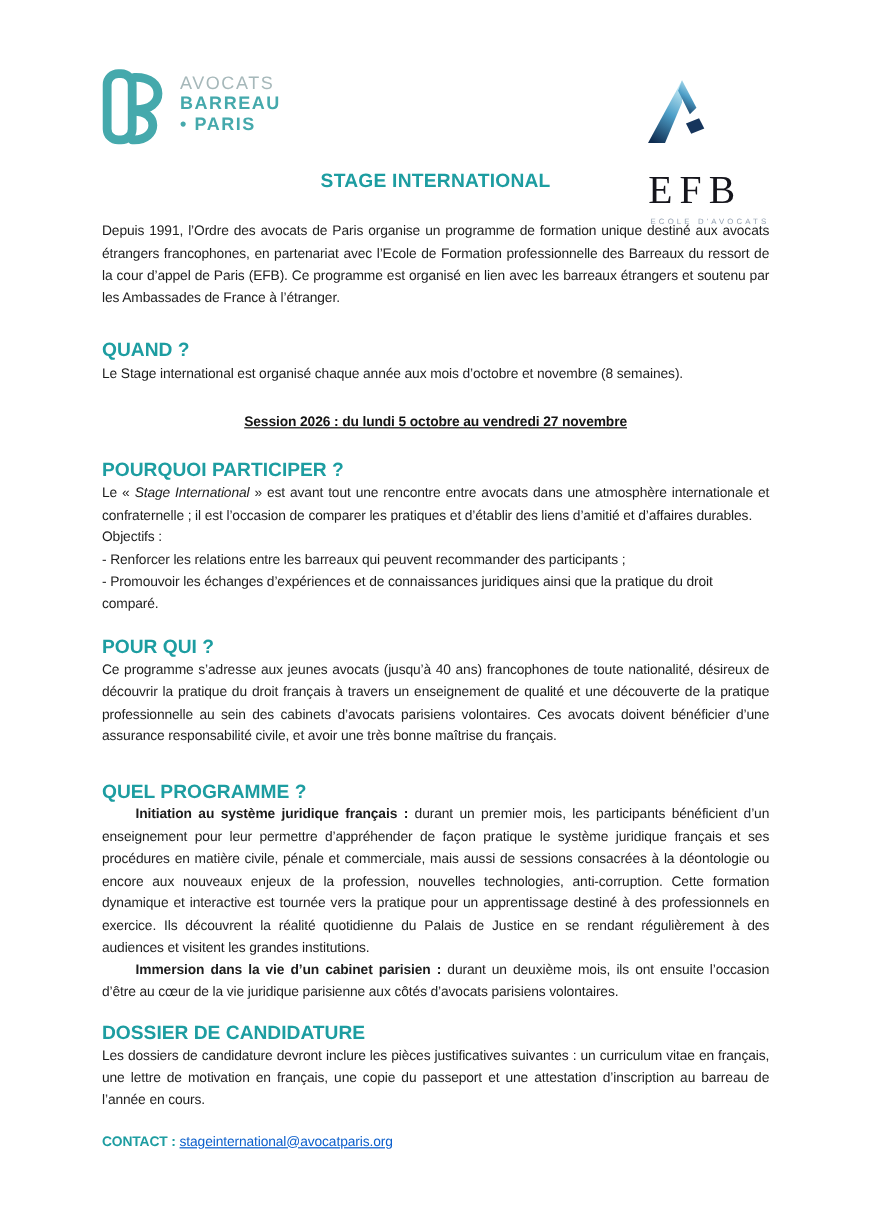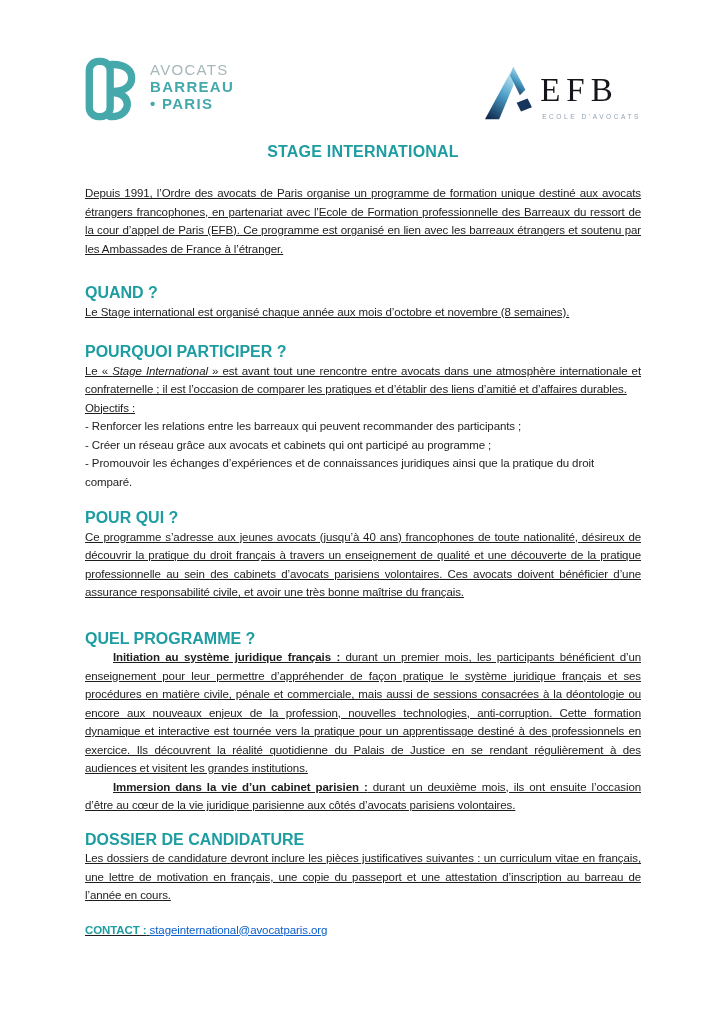--- a/index.html
+++ b/index.html
@@ -10,29 +10,29 @@
   }
   .content{padding:56px 83px 0 85px;}
 
   
   .logos{display:flex;justify-content:space-between;align-items:flex-start;height:76px;}
   .logo-barreau{display:flex;gap:11px;align-items:flex-start;}
   .logo-text{display:flex;flex-direction:column;padding-top:5px;}
   .logo-text span{line-height:17px;font-size:15px;letter-spacing:1.3px;}
   .lt1{color:#A6B8BA;font-weight:400;}
   .lt2,.lt3{color:#45A9AC;font-weight:700;}
-  .logo-efb{display:flex;align-items:flex-start;gap:7px;padding-top:6px;}
+  .logo-efb{display:flex;align-items:flex-start;gap:7px;padding-top:6px;flex-direction:column;}
   .efb-text{display:flex;flex-direction:column;padding-top:13px;}
   .efb-name{font-family:"Liberation Serif",serif;font-size:33px;line-height:30px;color:#15151c;letter-spacing:6px;font-weight:400;}
   .efb-tagline{font-size:6.5px;letter-spacing:2.6px;color:#93A0B1;margin-top:3px;padding-left:2px;white-space:nowrap;}
 
   
   .title{text-align:center;color:#1D9DA1;font-size:16px;font-weight:700;margin:10px 0 0;letter-spacing:0.2px;line-height:20px;}
 
-  p{margin:0;text-decoration:underline;}
+  p{margin:0;}
   .just{text-align:justify;}
   .intro{margin-top:22px;}
 
   h2{color:#1D9DA1;font-size:16px;font-weight:700;margin:0;line-height:18.5px;letter-spacing:0;}
 
   .sec-quand{margin-top:26px;}
   .session{text-align:center;font-weight:700;text-decoration:underline;margin-top:22px;color:#141414;}
   .sec-pourquoi{margin-top:22px;}
   .sec-pourqui{margin-top:18px;}
   .sec-programme{margin-top:28px;}
@@ -88,29 +88,29 @@
       </div>
     </header>
 
     <h1 class="title">STAGE INTERNATIONAL</h1>
 
     <p class="intro just">Depuis 1991, l’Ordre des avocats de Paris organise un programme de formation unique destiné aux avocats étrangers francophones, en partenariat avec l’Ecole de Formation professionnelle des Barreaux du ressort de la cour d’appel de Paris (EFB). Ce programme est organisé en lien avec les barreaux étrangers et soutenu par les Ambassades de France à l’étranger.</p>
 
     <section class="sec-quand">
       <h2>QUAND ?</h2>
       <p>Le Stage international est organisé chaque année aux mois d’octobre et novembre (8 semaines).</p>
+      <p class="session">Session 2026 : du lundi 5 octobre au vendredi 27 novembre</p>
     </section>
 
     <section class="sec-pourquoi">
       <h2>POURQUOI PARTICIPER ?</h2>
       <p class="just"><span>Le « </span><em>Stage International</em><span> » est avant tout une rencontre entre avocats dans une atmosphère internationale et confraternelle ; il est l’occasion de comparer les pratiques et d’établir des liens d’amitié et d’affaires durables.</span></p>
       <p>Objectifs :</p>
       <div class="bullets">
           <div>- Renforcer les relations entre les barreaux qui peuvent recommander des participants ;</div>
-          <div>- Créer un réseau grâce aux avocats et cabinets qui ont participé au programme ;</div>
           <div>- Promouvoir les échanges d’expériences et de connaissances juridiques ainsi que la pratique du droit comparé.</div>
         </div>
     </section>
 
     <section class="sec-pourqui">
       <h2>POUR QUI ?</h2>
       <p class="just">Ce programme s’adresse aux jeunes avocats (jusqu’à 40 ans) francophones de toute nationalité, désireux de découvrir la pratique du droit français à travers un enseignement de qualité et une découverte de la pratique professionnelle au sein des cabinets d’avocats parisiens volontaires. Ces avocats doivent bénéficier d’une assurance responsabilité civile, et avoir une très bonne maîtrise du français.</p>
     </section>
 
     <section class="sec-programme">

